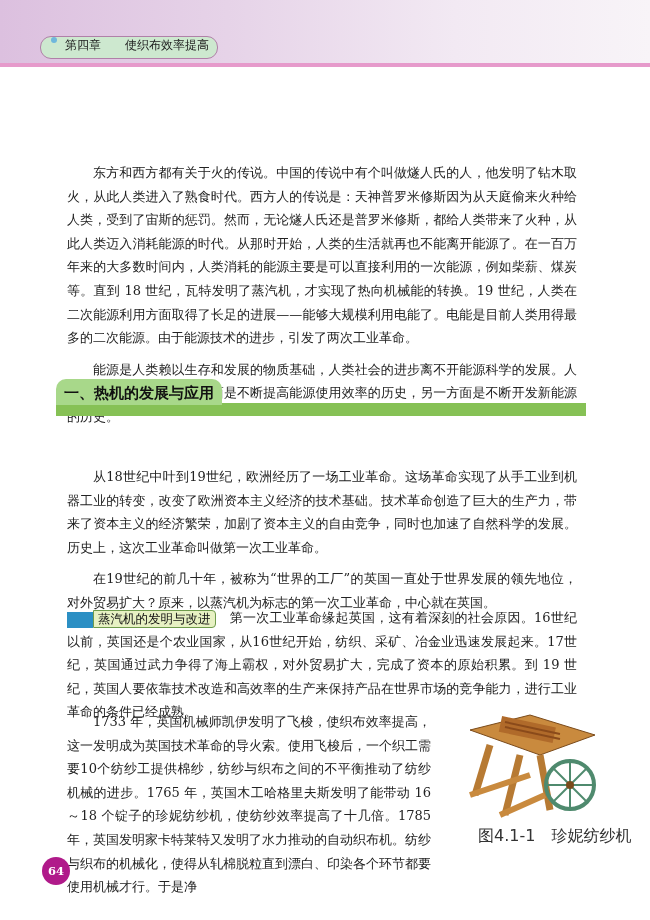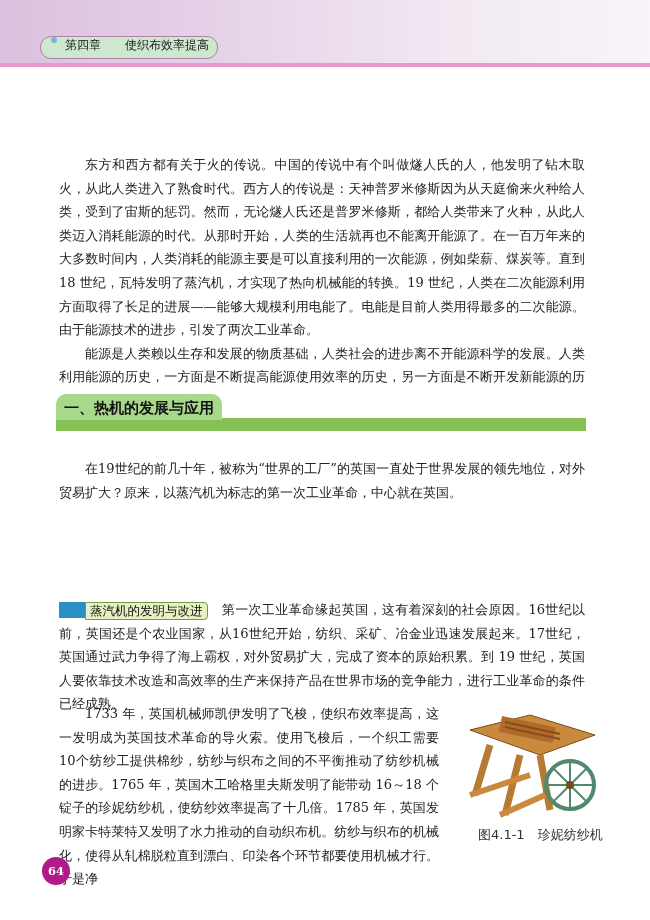--- a/index.html
+++ b/index.html
@@ -22,50 +22,50 @@
       background: #cde8cf; border: 1px solid #b080a8; border-radius: 11px;
       display: flex; align-items: flex-start; gap: 8px;
       font-family: "DejaVu Sans", sans-serif; font-size: 12px; color: #222;
     }
     .pill-dot { width: 6px; height: 6px; border-radius: 50%; background: #6fb7dc; display: inline-block; }
     .pill-gap { display: inline-block; width: 8px; }
     .text-block {
       position: absolute; left: 59px; width: 526px;
       font-size: 13px; line-height: 23.6px; text-align: justify;
     }
-    .text-block p { margin: 0; text-indent: 26px; }
+    .text-block p { margin: 8px; text-indent: 26px; }
     .section-heading {
-      position: absolute; left: 56px; top: 394px; width: 530px; height: 38px;
+      position: absolute; left: 56px; top: 379px; width: 530px; height: 38px;
     }
     .section-tab {
       position: absolute; left: 0; top: 0; height: 26px; padding: 0 8px;
       background: #a8d88a; border-radius: 10px 10px 0 0;
       font-family: "DejaVu Sans", sans-serif; font-weight: bold; font-size: 15px;
       line-height: 28px; color: #111;
     }
     .section-bar {
       position: absolute; left: 0; top: 24px; width: 530px; height: 13px;
       background: #86c155;
     }
     .sub-label {
-      display: inline-flex; align-items: flex-start; vertical-align: middle;
+      display: inline-flex; align-items: flex-end; vertical-align: middle;
       margin-right: 14px; text-indent: 0;
     }
     .sub-label-bar { width: 26px; height: 16px; background: #2b8fc4; display: inline-block; }
     .sub-label-text {
       display: inline-block; height: 16px; line-height: 16px; padding: 0 4px;
       background: #e7f1c3; border: 1px solid #6f9b4c; border-radius: 0 4px 4px 0;
       font-family: "DejaVu Sans", sans-serif; font-size: 12.5px; color: #111;
     }
     .figure {
       position: absolute; left: 450px; top: 700px; width: 175px; height: 145px;
     }
     .figure svg { position: absolute; left: 10px; top: 0; }
     .figure-caption {
-      position: absolute; left: 478px; top: 826px; font-size: 13px; color: #333;
+      position: absolute; left: 478px; top: 826px; font-size: 16px; color: #333;
       font-family: "DejaVu Sans", sans-serif;
     }
     .page-number {
       position: absolute; left: 42px; top: 857px; width: 28px; height: 28px;
       border-radius: 50%; background: #b01a8a; color: #fff;
       font-size: 11.5px; font-weight: bold; text-align: center; line-height: 28px;
     }
   </style>
 </head>
 <body>
@@ -83,20 +83,21 @@
   <p>东方和西方都有关于火的传说。中国的传说中有个叫做燧人氏的人，他发明了钻木取火，从此人类进入了熟食时代。西方人的传说是：天神普罗米修斯因为从天庭偷来火种给人类，受到了宙斯的惩罚。然而，无论燧人氏还是普罗米修斯，都给人类带来了火种，从此人类迈入消耗能源的时代。从那时开始，人类的生活就再也不能离开能源了。在一百万年来的大多数时间内，人类消耗的能源主要是可以直接利用的一次能源，例如柴薪、煤炭等。直到 18 世纪，瓦特发明了蒸汽机，才实现了热向机械能的转换。19 世纪，人类在二次能源利用方面取得了长足的进展——能够大规模利用电能了。电能是目前人类用得最多的二次能源。由于能源技术的进步，引发了两次工业革命。</p>
   <p>能源是人类赖以生存和发展的物质基础，人类社会的进步离不开能源科学的发展。人类利用能源的历史，一方面是不断提高能源使用效率的历史，另一方面是不断开发新能源的历史。</p>
 </div>
 
 <div class="section-heading">
   <div class="section-bar"></div>
   <div class="section-tab">一、热机的发展与应用</div>
 </div>
 
 <div class="text-block" style="top:457px;">
+  <p>从18世纪中叶到19世纪，欧洲经历了一场工业革命。这场革命实现了从手工业到机器工业的转变，改变了欧洲资本主义经济的技术基础。技术革命创造了巨大的生产力，带来了资本主义的经济繁荣，加剧了资本主义的自由竞争，同时也加速了自然科学的发展。历史上，这次工业革命叫做第一次工业革命。</p>
   <p>在19世纪的前几十年，被称为“世界的工厂”的英国一直处于世界发展的领先地位，对外贸易扩大？原来，以蒸汽机为标志的第一次工业革命，中心就在英国。</p>
 </div>
 
 <div class="text-block" style="top:598px;">
   <p style="text-indent:0;">
     <span class="sub-label">
       <span class="sub-label-bar"></span>
       <span class="sub-label-text">蒸汽机的发明与改进</span>
     </span><span>第一次工业革命缘起英国，这有着深刻的社会原因。16世纪以前，英国还是个农业国家，从16世纪开始，纺织、采矿、冶金业迅速发展起来。17世纪，英国通过武力争得了海上霸权，对外贸易扩大，完成了资本的原始积累。到 19 世纪，英国人要依靠技术改造和高效率的生产来保持产品在世界市场的竞争能力，进行工业革命的条件已经成熟。</span>
   </p>

